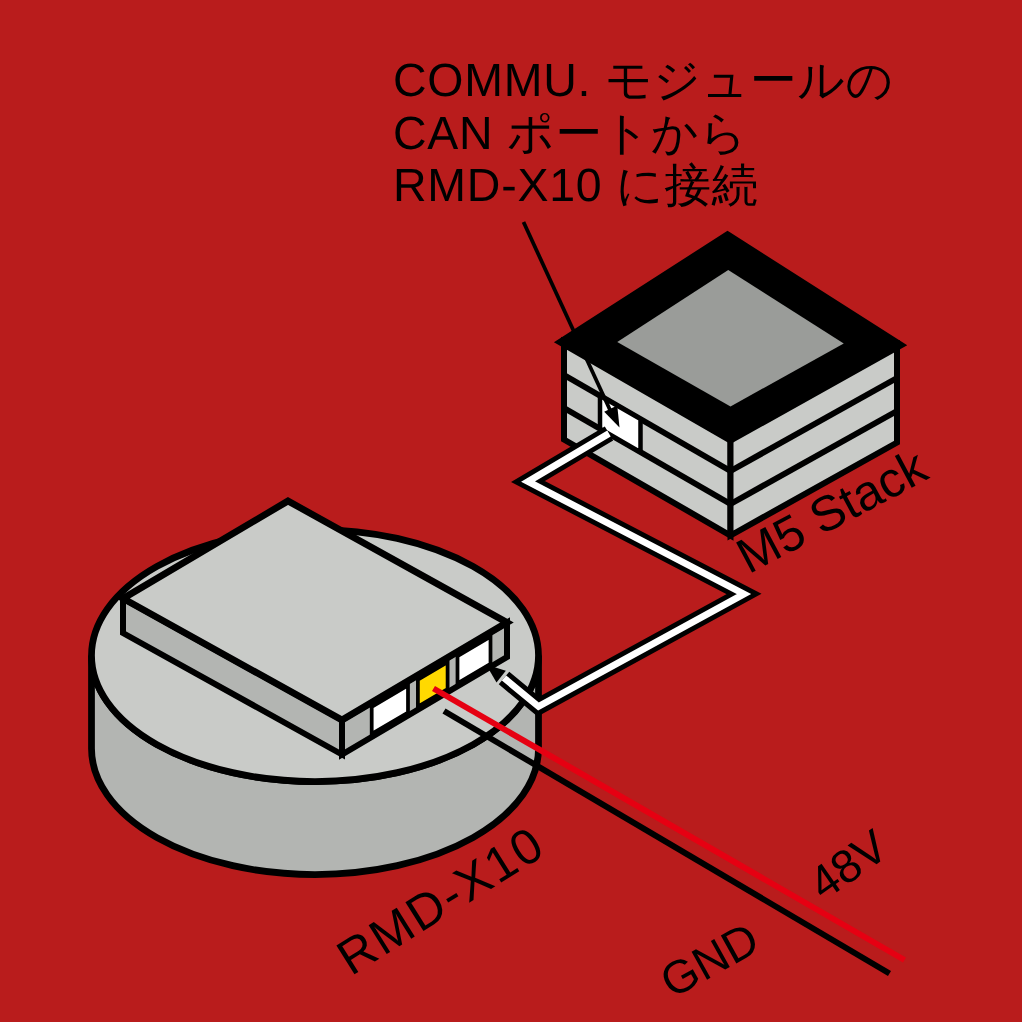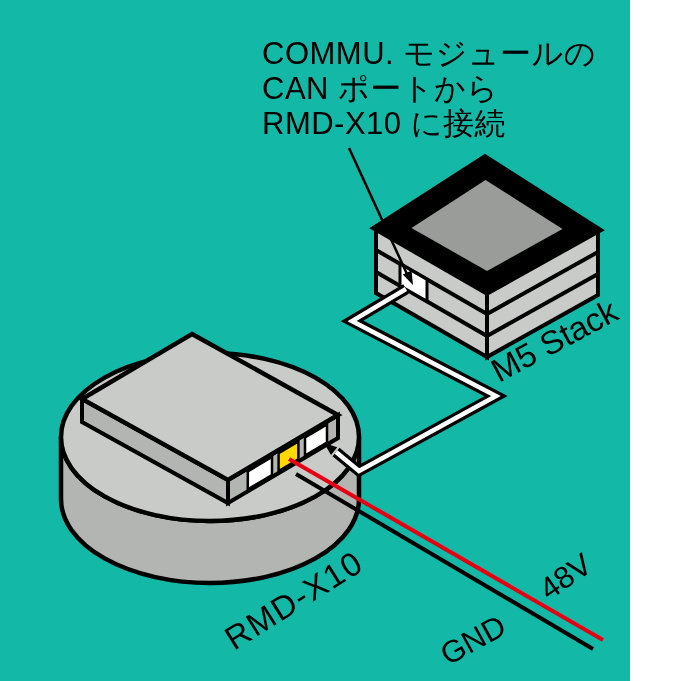--- a/index.html
+++ b/index.html
@@ -1,19 +1,19 @@
 <!DOCTYPE html>
 <html><head>
 <meta charset="utf-8">
 <style>
   html,body{margin:0;padding:0;background:#ffffff;}
   .stage{
     position:relative;
-    width:630px;height:681px;
-    background:#14b8a6;
+    width:681px;height:681px;
+    background:#b91c1c;
     overflow:hidden;
     font-family:"Liberation Sans", sans-serif;
   }
   svg{display:block;}
   .outline{stroke:#000000;stroke-linejoin:miter;}
   text{fill:#000000;font-family:"Liberation Sans", sans-serif;}
   .jp{font-size:31px;letter-spacing:0.5px;}
   .tag{font-size:33px;}
   .tag-sm{font-size:31px;}
 </style>

